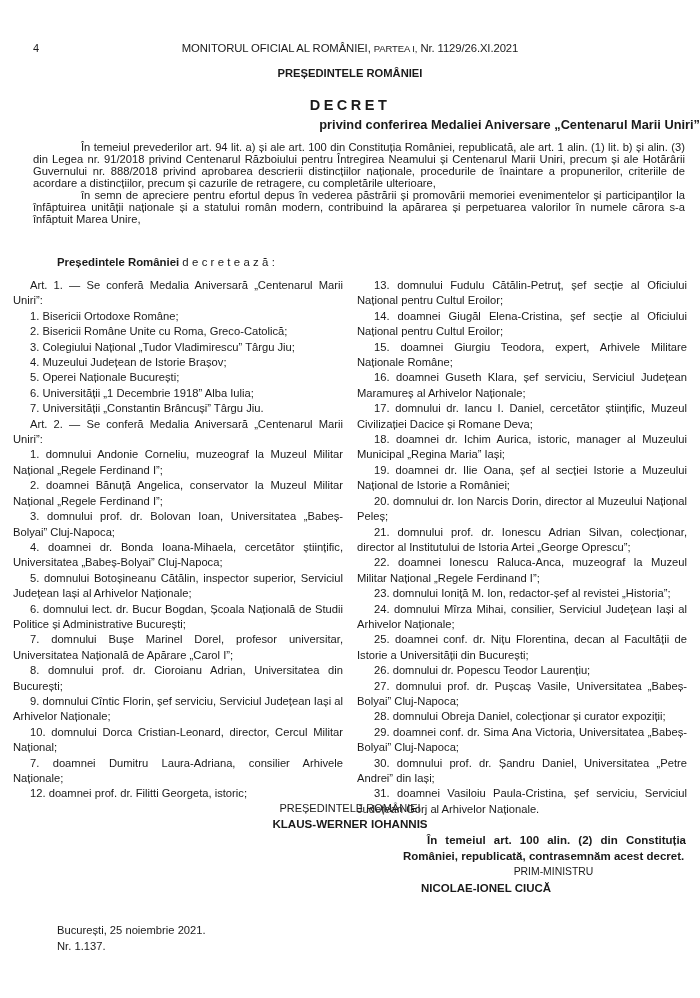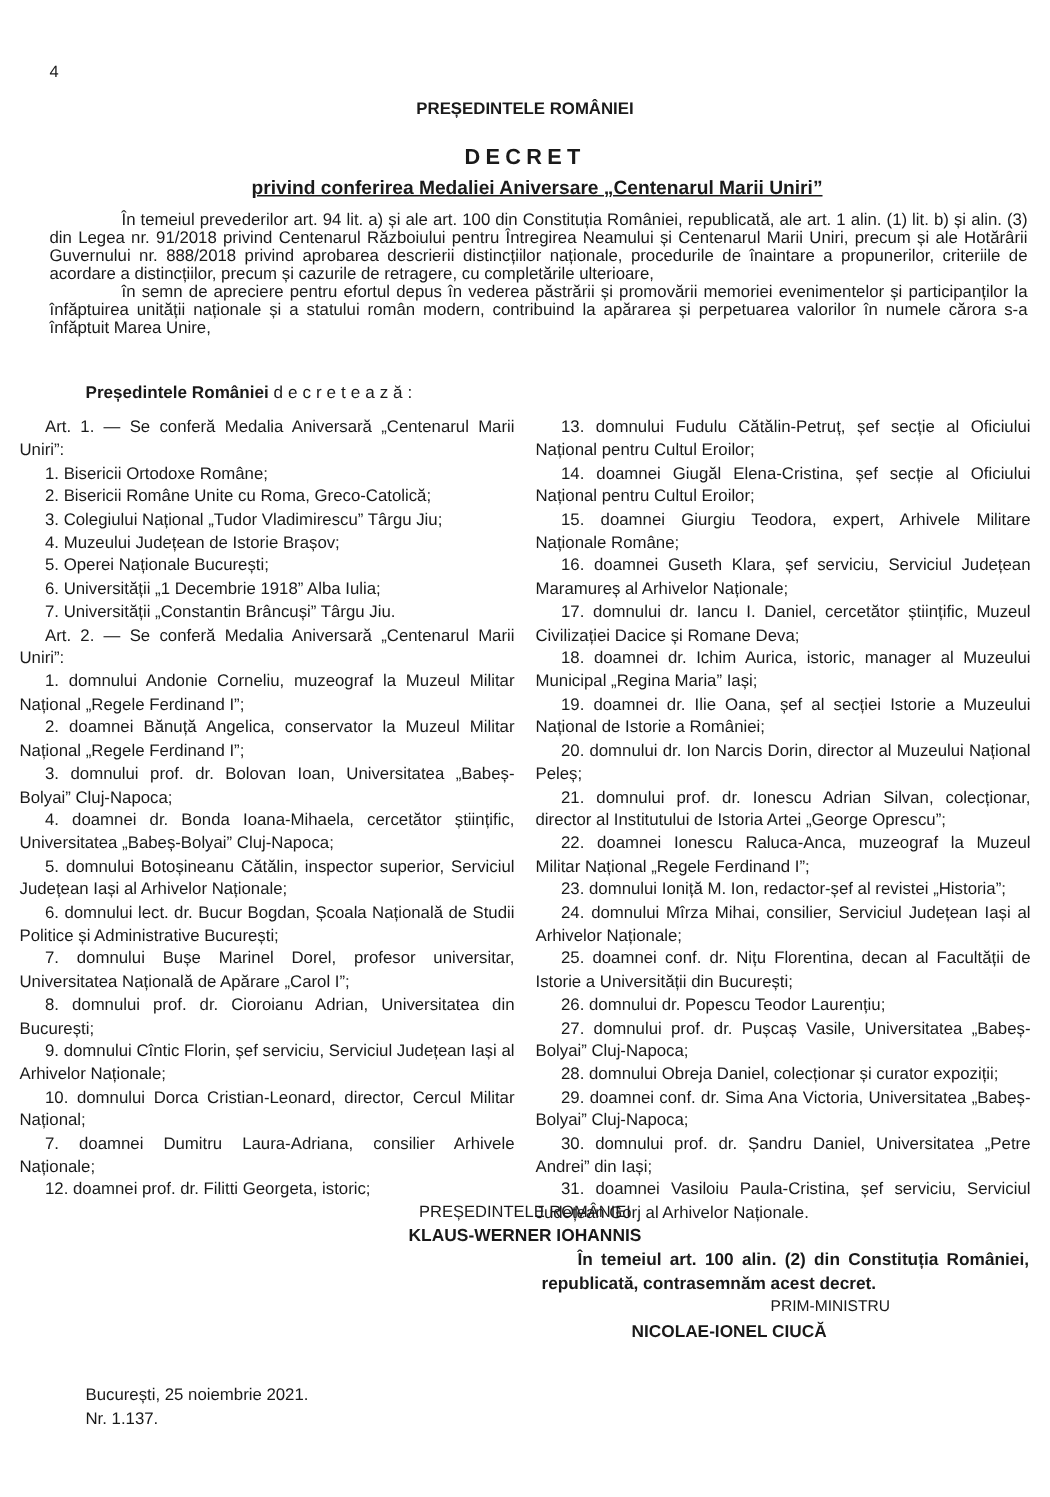--- a/index.html
+++ b/index.html
@@ -5,50 +5,55 @@
   * { box-sizing: border-box; margin: 0; padding: 0; }
   html, body { width: 700px; height: 998px; background: #ffffff; overflow: hidden; }
   body { font-family: "Liberation Sans", sans-serif; color: #1a1a1a; position: relative; }
   .page { position: absolute; left: 0; top: 0; width: 700px; height: 998px; }
 
   .page-number { position: absolute; left: 33px; top: 42px; font-size: 11px; }
   .running-header { position: absolute; left: 0; right: 0; top: 42px; text-align: center; font-size: 11.3px; letter-spacing: -0.1px; }
   .running-header .small { font-size: 9.5px; }
   .issuer { position: absolute; left: 0; right: 0; top: 67px; text-align: center; font-size: 11.2px; font-weight: bold; }
   .decree-title { position: absolute; left: 0; right: 0; top: 97px; text-align: center; font-size: 14.5px; font-weight: bold; letter-spacing: 3.5px; }
-  .decree-subtitle { position: absolute; left: 16px; right: 0; top: 117px; text-align: center; font-size: 12.8px; font-weight: bold; text-decoration: underline; }
+  .decree-subtitle { position: absolute; left: 16px; right: 0; top: 117px; text-align: right; font-size: 12.8px; font-weight: bold; }
 
   .preamble { position: absolute; left: 33px; top: 141px; width: 652px; font-size: 11.2px; line-height: 12px; text-align: justify; }
   .preamble p { text-indent: 48px; }
 
   .decree-line { position: absolute; left: 57px; top: 256px; font-size: 11.4px; }
   .decree-line .bold { font-weight: bold; }
   .decree-line .spaced { letter-spacing: 3.3px; margin-left: 0; }
 
   .col { position: absolute; top: 278px; width: 330px; font-size: 11.2px; line-height: 15.4px; text-align: justify; }
   .col-left { left: 13px; }
   .col-right { left: 357px; }
   .para { text-indent: 17px; }
 
   .signature-block { position: absolute; left: 0; right: 0; top: 800px; text-align: center; font-size: 11px; line-height: 16px; }
   .signature-block .name { font-weight: bold; font-size: 11.6px; }
 
   .countersign { position: absolute; left: 361px; top: 832px; width: 325px; font-size: 11.5px; line-height: 16px; }
-  .countersign .basis { font-weight: bold; text-align: justify; text-indent: 24px; }
+  .countersign .basis { font-weight: bold; text-align: justify; text-indent: 24px; margin-left: 42px; }
   .countersign .role { text-align: center; font-size: 10.4px; margin-left: 60px; }
   .countersign .pm-name { text-align: left; font-weight: bold; margin-left: 60px; }
 
   .place-date { position: absolute; left: 57px; top: 922px; font-size: 11.2px; line-height: 16px; }
 </style>
 </head>
 <body>
 
 <div class="page">
 
   <div class="page-number">4</div>
+  <div class="running-header">
+    <span>MONITORUL OFICIAL AL ROMÂNIEI,</span>
+    <span class="small">PARTEA I,</span>
+    <span>Nr. 1129/26.XI.2021</span>
+  </div>
 
   <div class="issuer">PREȘEDINTELE ROMÂNIEI</div>
   <div class="decree-title">DECRET</div>
   <div class="decree-subtitle">privind conferirea Medaliei Aniversare „Centenarul Marii Uniri”</div>
 
   <div class="preamble">
     <p>În temeiul prevederilor art. 94 lit. a) și ale art. 100 din Constituția României, republicată, ale art. 1 alin. (1) lit. b) și alin. (3) din Legea nr. 91/2018 privind Centenarul Războiului pentru Întregirea Neamului și Centenarul Marii Uniri, precum și ale Hotărârii Guvernului nr. 888/2018 privind aprobarea descrierii distincțiilor naționale, procedurile de înaintare a propunerilor, criteriile de acordare a distincțiilor, precum și cazurile de retragere, cu completările ulterioare,</p>
     <p>în semn de apreciere pentru efortul depus în vederea păstrării și promovării memoriei evenimentelor și participanților la înfăptuirea unității naționale și a statului român modern, contribuind la apărarea și perpetuarea valorilor în numele cărora s-a înfăptuit Marea Unire,</p>
   </div>
 

